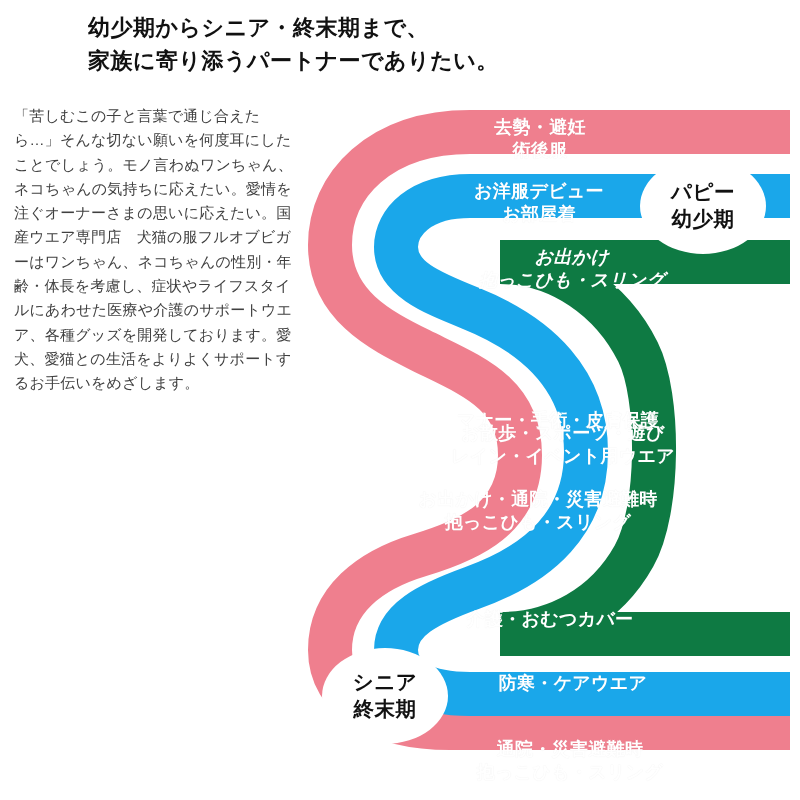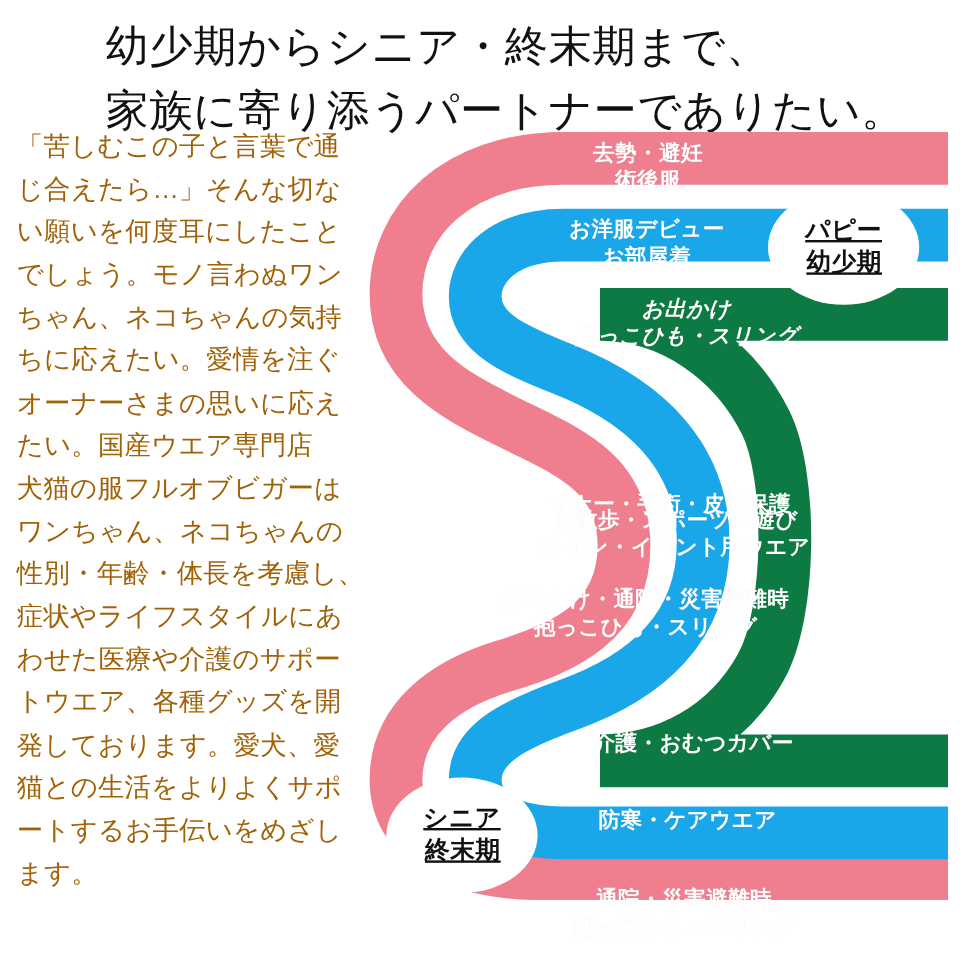--- a/index.html
+++ b/index.html
@@ -10,35 +10,35 @@
     font-family: "Liberation Sans", "DejaVu Sans", sans-serif;
     overflow: hidden;
     position: relative;
   }
   #stage { position: relative; width: 800px; height: 800px; }
 
   
   .headline {
     position: absolute;
     left: 88px; top: 12px; width: 700px;
-    font-size: 36px;
-    font-weight: normal;
+    font-size: 22px;
+    font-weight: bold;
     letter-spacing: 0.5px;
     line-height: 1.48;
     color: #111111;
     white-space: pre-line;
   }
 
   
   .body-text {
     position: absolute;
     left: 14px; top: 104px; width: 290px;
-    font-size: 22px;
+    font-size: 15px;
     line-height: 1.62;
-    color: #a16207;
+    color: #404040;
     letter-spacing: 0.2px;
     white-space: pre-line;
   }
 
   
   #ribbons {
     position: absolute; left: 0; top: 0;
     width: 800px; height: 800px;
   }
 
@@ -57,28 +57,27 @@
 
   
   .badge {
     position: absolute;
     border-radius: 50%;
     background: #ffffff;
     display: flex;
     flex-direction: column;
     align-items: center;
     justify-content: center;
-    text-align: right;
+    text-align: center;
     font-weight: bold;
     font-size: 20.5px;
     line-height: 1.3;
     color: #111111;
     white-space: pre-line;
     letter-spacing: 0.5px;
-    text-decoration: underline;
   }
   #badge-puppy { left: 640px; top: 158px; width: 126px; height: 96px; }
   #badge-senior { left: 322px; top: 648px; width: 126px; height: 96px; }
 </style>
 </head>
 <body>
 
 <div id="stage">
 
   <div class="headline">幼少期からシニア・終末期まで、
@@ -129,18 +128,18 @@
 術後服</div>
   <div class="ribbon-label" style="left:412px; top:246px; width:320px;font-style:italic;">お出かけ
 抱っこひも・スリング</div>
 
   <div class="ribbon-label" style="left:398px; top:368px; width:320px;margin-top:41px;">マナー・手術・皮膚保護</div>
   <div class="ribbon-label" style="left:398px; top:422px; width:330px;font-family:Liberation Serif, serif;">お散歩・スポーツ・遊び
 レイン・イベント用ウエア</div>
   <div class="ribbon-label" style="left:360px; top:488px; width:356px;">お出かけ・通院・災害避難時
 抱っこひも・スリング</div>
 
-  <div class="ribbon-label" style="left:428px; top:608px; width:300px;">介護・おむつカバー</div>
+  <div class="ribbon-label" style="left:400px; top:608px; width:300px;">介護・おむつカバー</div>
   <div class="ribbon-label" style="left:404px; top:738px; width:332px;">通院・災害避難時
 抱っこひも・スリング</div>
   <div class="ribbon-label" style="left:430px; top:672px; width:286px;">防寒・ケアウエア</div>
 
 </div>
 
 </body></html>

